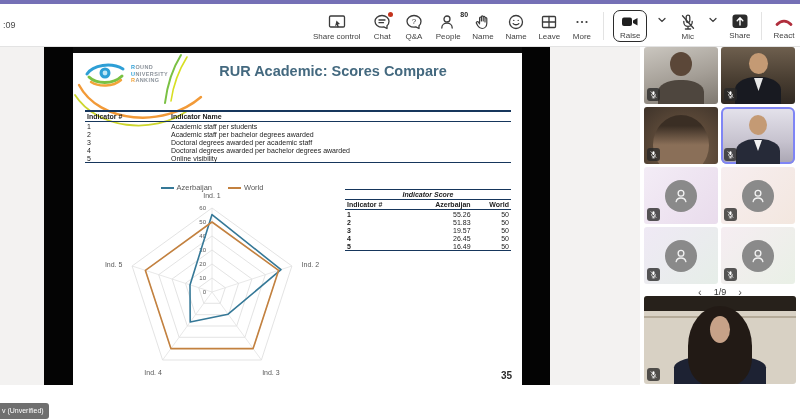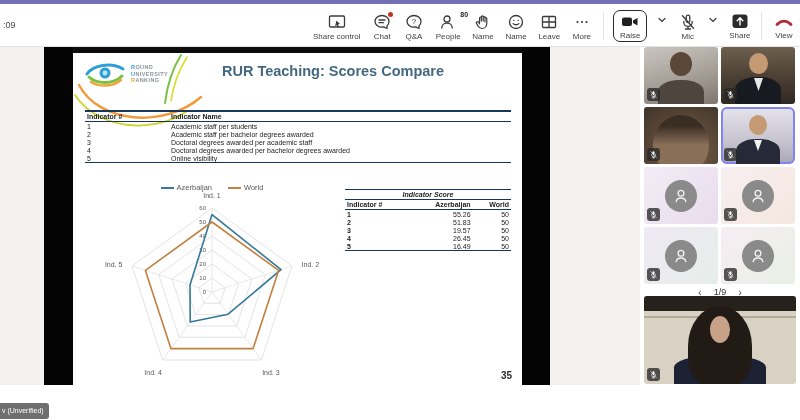--- a/index.html
+++ b/index.html
@@ -209,21 +209,21 @@
         </span>
         <span class="tb-label">Share</span>
       </div>
       <div class="vdiv"></div>
       <div class="tb-item">
         <span>
           <svg width="22" height="19" viewBox="0 0 22 19" fill="none">
             <path d="M4 12.5c4.2-4.6 9.8-4.6 14 0" stroke="#b02e3c" stroke-width="2.8" stroke-linecap="round"></path>
           </svg>
         </span>
-        <span class="tb-label">View</span>
+        <span class="tb-label">React</span>
       </div>
     </div>
   </div>
 
   <div class="stage">
     <div class="bar-t"></div>
     <div class="bar-l"></div>
     <div class="bar-r"></div>
 
     <div class="slide">
@@ -241,21 +241,21 @@
       <svg class="logo-slash" width="30" height="52" viewBox="0 0 30 52">
         <path d="M22 2C12 18 8 34 6 50" fill="none" stroke="#7ac143" stroke-width="2" stroke-linecap="round"></path>
         <path d="M28 4C18 20 14 34 12 48" fill="none" stroke="#d7df23" stroke-width="1.6" stroke-linecap="round"></path>
       </svg>
       <div class="logo-text">
         <span class="logo-line">ROUND</span>
         <span class="logo-line">UNIVERSITY</span>
         <span class="logo-line">RANKING</span>
       </div>
 
-      <div class="slide-title">RUR Teaching: Scores Compare</div>
+      <div class="slide-title">RUR Academic: Scores Compare</div>
 
       <table class="ind-table">
         <thead>
             <tr>
               <th class="c0">Indicator #</th>
               <th>Indicator Name</th>
             </tr>
           </thead>
         <tbody>
             <tr>

